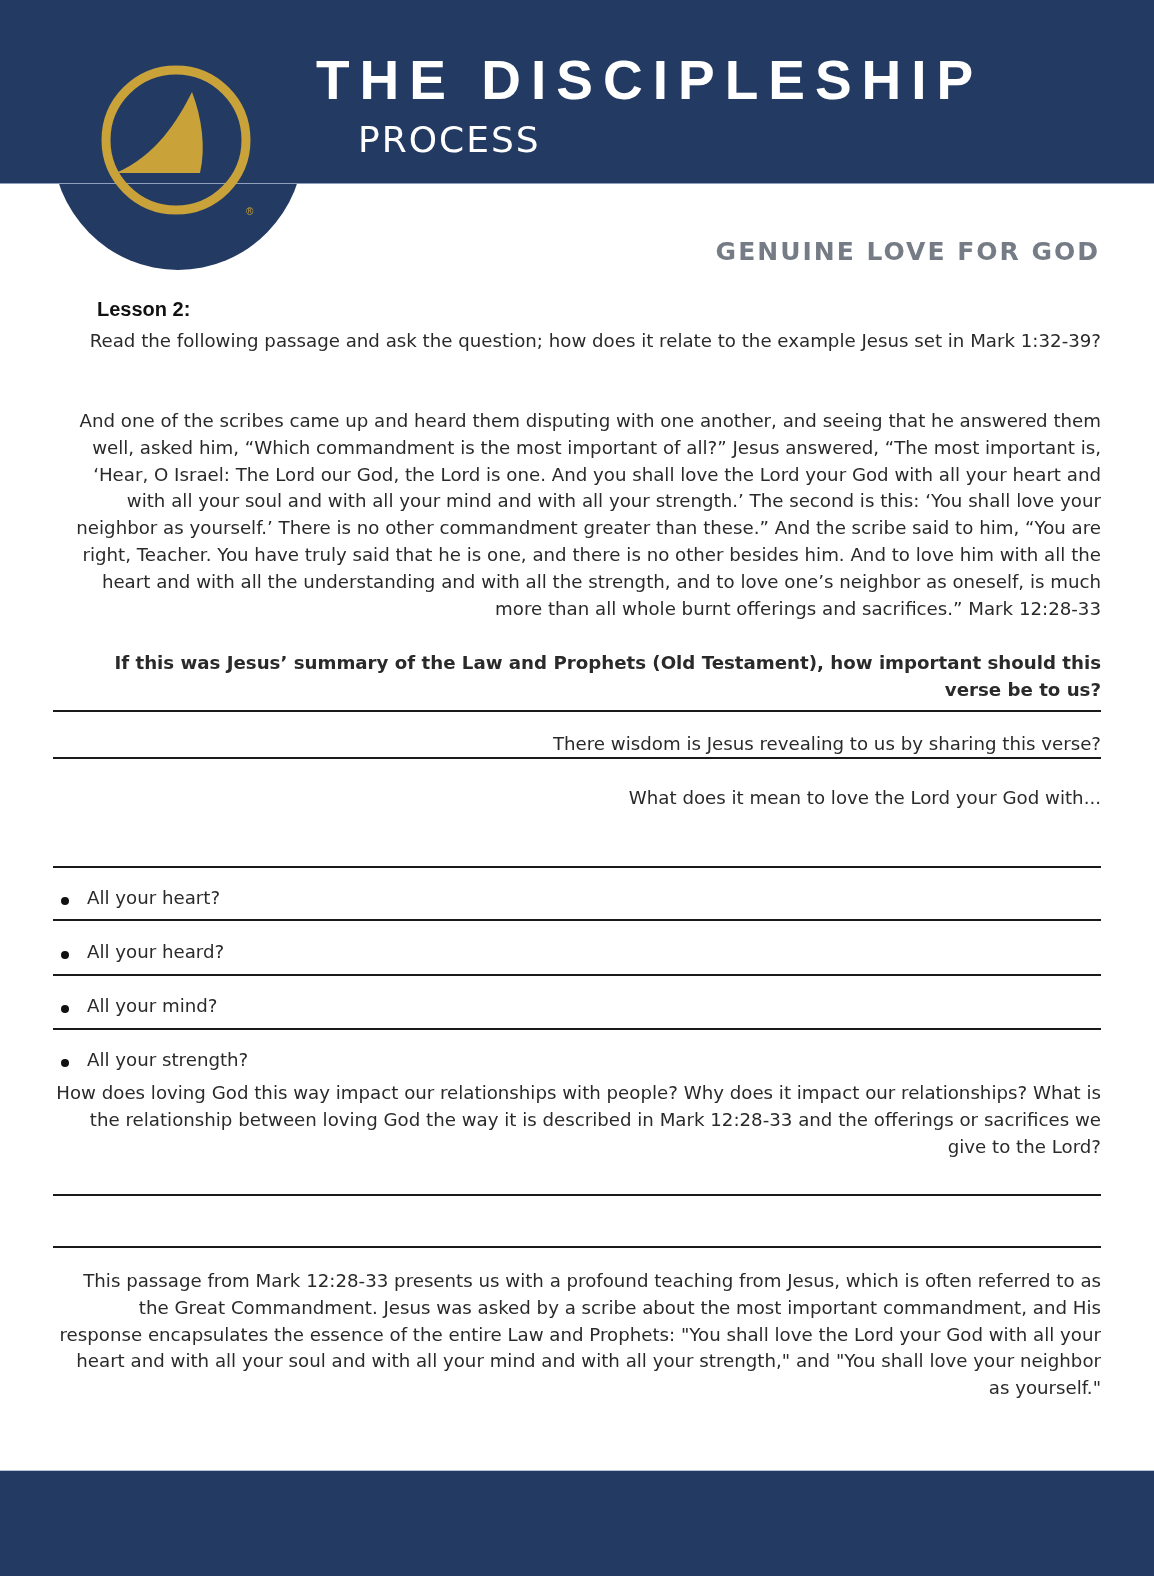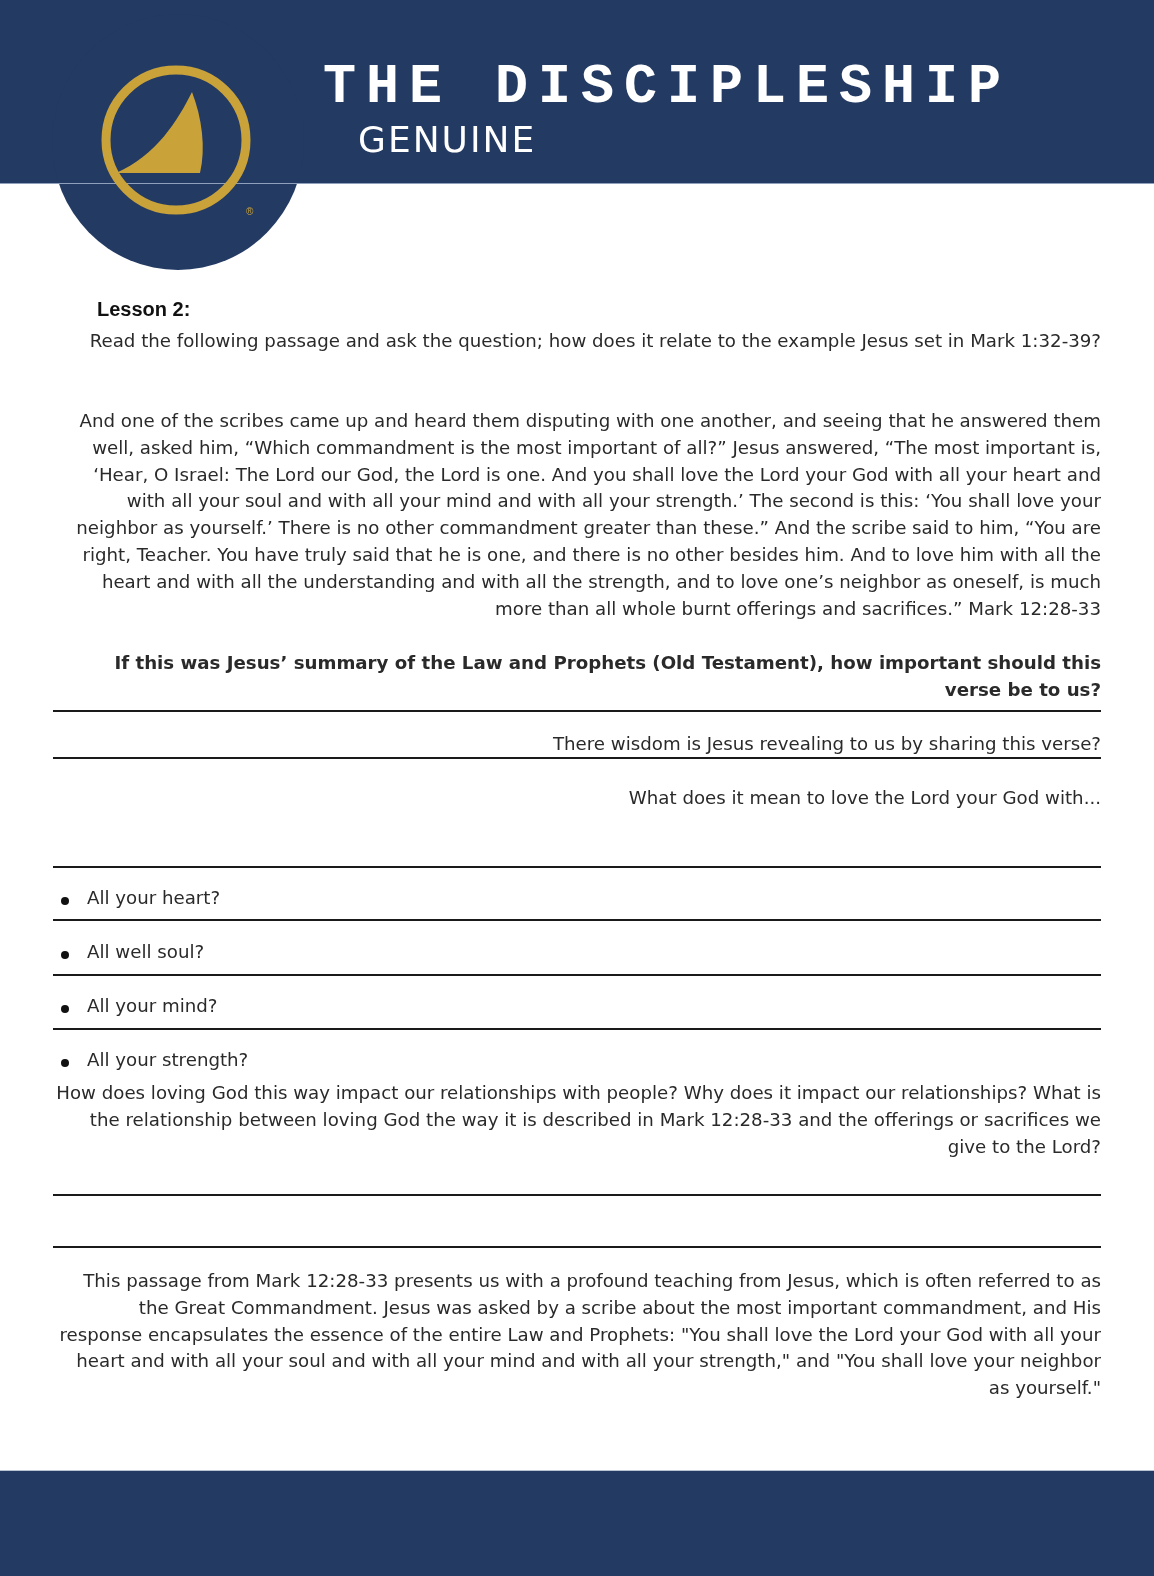--- a/index.html
+++ b/index.html
@@ -13,22 +13,22 @@
   }
   .header-band::after {
     content: ""; position: absolute; left: 0; right: 0; bottom: -1px; height: 1px; background: #8fa0bd;
   }
   .logo-disc-round {
     position: absolute; left: 52px; top: 14px; width: 252px; height: 256px; border-radius: 50%;
     background: #233a63;
   }
   .logo-svg { position: absolute; left: 96px; top: 60px; width: 166px; height: 166px; }
   .title {
-    position: absolute; left: 307px; top: 44px; margin: 16px;
-    font-family: Liberation Mono, monospace; font-weight: bold;
+    position: absolute; left: 307px; top: 44px; margin: 9px;
+    font-family: Liberation Sans, sans-serif; font-weight: bold;
     font-size: 55px; letter-spacing: 10px; color: #ffffff; line-height: 1;
   }
   .subtitle {
     position: absolute; left: 358px; top: 122px;
     font-family: "DejaVu Sans", sans-serif; font-size: 36px; letter-spacing: 2px;
     color: #ffffff; line-height: 1; font-weight: normal;
   }
   .tagline {
     position: absolute; right: 54px; top: 236px; text-align: right;
     font-family: "DejaVu Sans", sans-serif; font-weight: bold; font-size: 25px;
@@ -67,23 +67,24 @@
 <div class="logo-disc-round"></div>
 <div class="header-band" style="height:183px;background:transparent;"></div>
 
 <svg class="logo-svg" viewBox="0 0 166 166">
   <circle cx="80" cy="80" r="70" fill="none" stroke="#c9a23a" stroke-width="9"></circle>
   <path d="M96 32 C 82 60, 60 96, 20 113 L 104 113 C 110 88, 106 58, 96 32 Z" fill="#c9a23a"></path>
 </svg>
 <span style="position:absolute;left:246px;top:206px;font-size:10px;color:#c9a23a;">®</span>
 
 <h1 class="title">THE DISCIPLESHIP</h1>
-<div class="subtitle">GENUINE</div>
+<div class="subtitle">PROCESS</div>
 
 <div class="tagline">
+  <div>GENUINE LOVE FOR GOD</div>
 </div>
 
 <div class="content lesson-title">Lesson 2:</div>
 <div class="content para p-intro">Read the following passage and ask the question; how does it relate to the example Jesus set in Mark 1:32-39?</div>
 <div class="content para p-scripture">And one of the scribes came up and heard them disputing with one another, and seeing that he answered them well, asked him, “Which commandment is the most important of all?”  Jesus answered, “The most important is, ‘Hear, O Israel:  The Lord our God, the Lord is one. And you shall love the Lord your God with all your heart and with all your soul and with all your mind and with all your strength.’  The second is this: ‘You shall love your neighbor as yourself.’ There is no other commandment greater than these.” And the scribe said to him, “You are right, Teacher. You have truly said that he is one, and there is no other besides him. And to love him with all the heart and with all the understanding and with all the strength, and to love one’s neighbor as oneself, is much more than all whole burnt offerings and sacrifices.” Mark 12:28-33</div>
 
 <div class="content para p-q1">If this was Jesus’ summary of the Law and Prophets (Old Testament), how important should this verse be to us?</div>
 <div class="answer-hit" style="top:694px"></div>
 <div class="rule" style="top:710px"></div>
 
@@ -95,21 +96,21 @@
 
 <div class="bullet-row para" style="top:838px">
   <span class="bullet-dot"></span>
   <span class="bullet-text">All your heart?</span>
 </div>
 <div class="answer-hit" style="top:850px"></div>
 <div class="rule" style="top:866px"></div>
 
 <div class="bullet-row para" style="top:892px">
   <span class="bullet-dot"></span>
-  <span class="bullet-text">All well soul?</span>
+  <span class="bullet-text">All your heard?</span>
 </div>
 <div class="answer-hit" style="top:903px"></div>
 <div class="rule" style="top:919px"></div>
 
 <div class="bullet-row para" style="top:946px">
   <span class="bullet-dot"></span>
   <span class="bullet-text">All your mind?</span>
 </div>
 <div class="answer-hit" style="top:958px"></div>
 <div class="rule" style="top:974px"></div>

